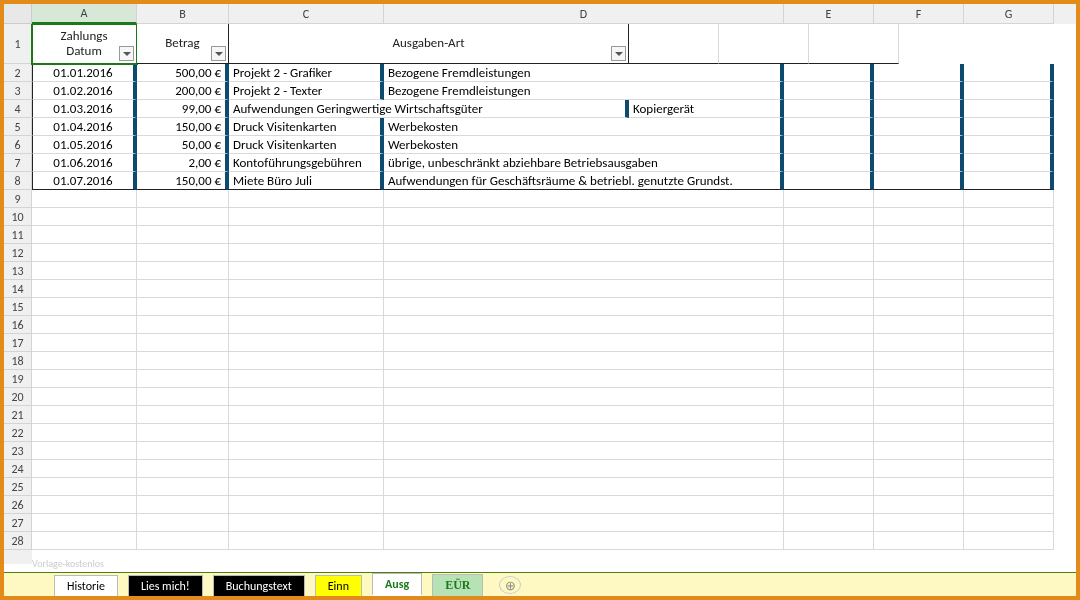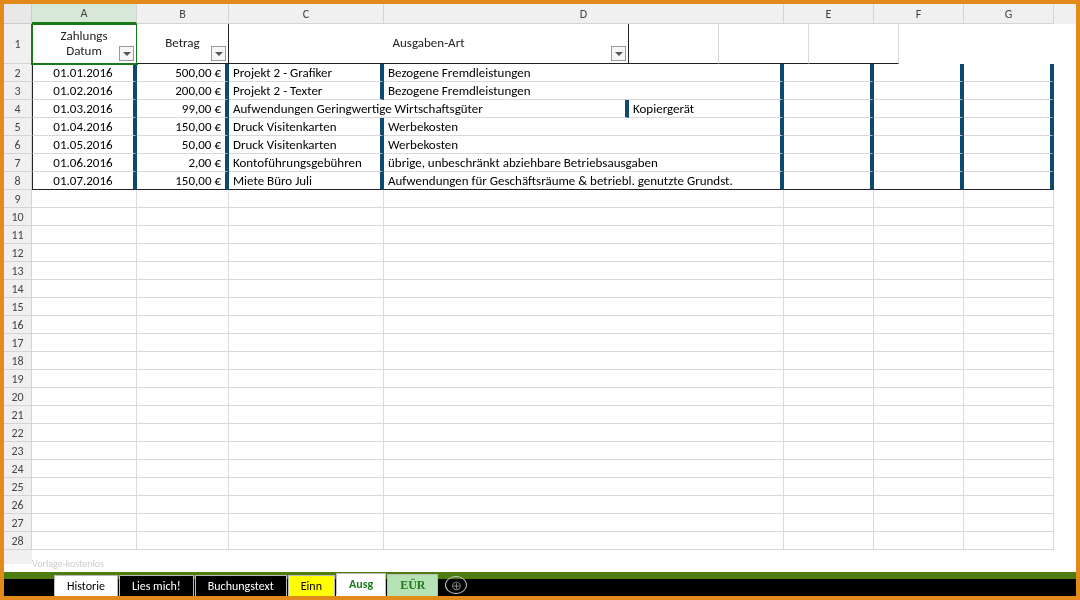--- a/index.html
+++ b/index.html
@@ -124,25 +124,26 @@
 .data-dark.last .cell { border-bottom: 1px solid #222; }
 .wA{width:105px;} .wB{width:92px;} .wC{width:155px;} .wD{width:400px;}
 .wE{width:90px;} .wF{width:90px;} .wG{width:90px;}
 
 .tabs {
   position: absolute;
   left: 0;
   bottom: 0;
   right: 0;
   height: 24px;
-  background: #000000;
-  border-top: 7px solid #4d7c0f;
+  background: #fef9c3;
+  border-top: 1px solid #4d7c0f;
   display: flex;
   align-items: flex-end;
   padding-left: 50px;
+  gap: 9px;
 }
 .tab {
   padding: 3px 12px;
   font-size: 12px;
   border: 1px solid #bbb;
   border-bottom: none;
   margin-right: 1px;
   background: #fff;
   cursor: pointer;
   white-space: nowrap;

